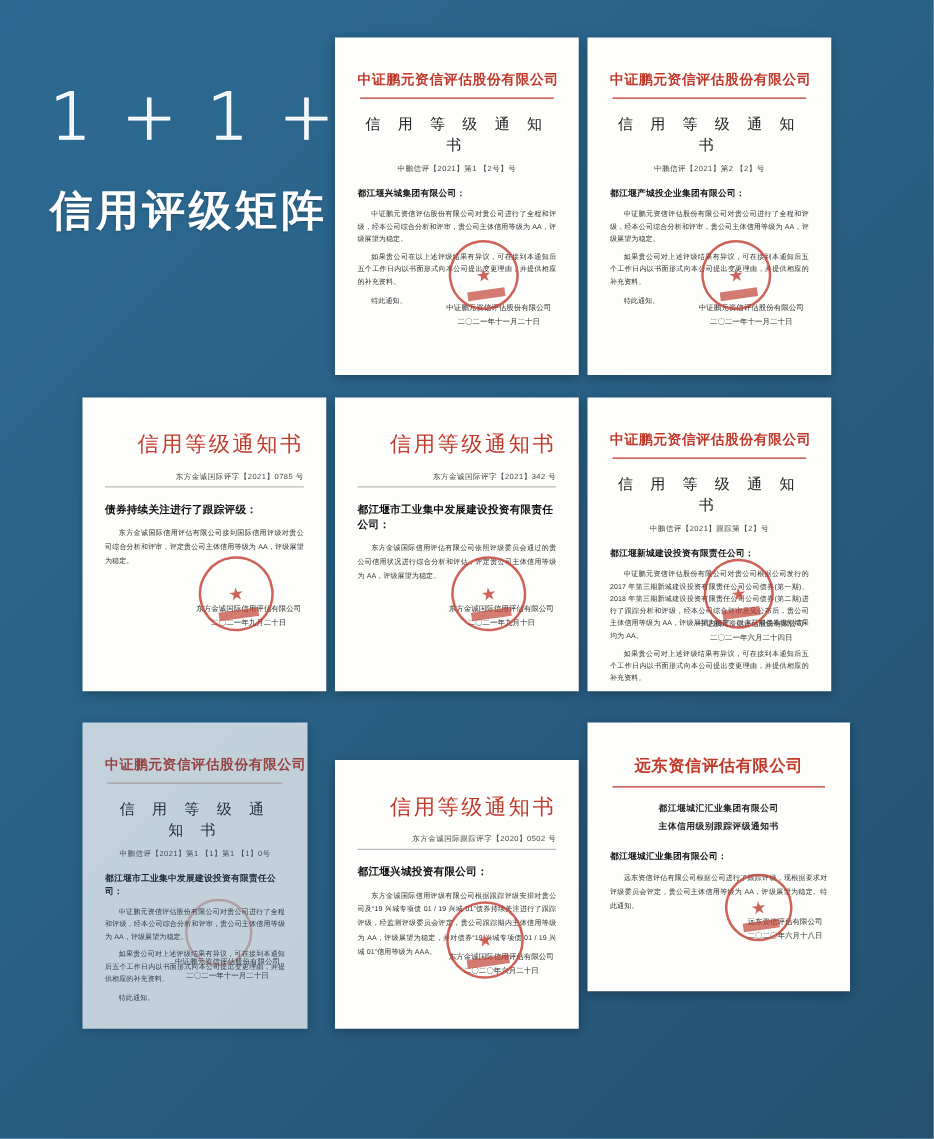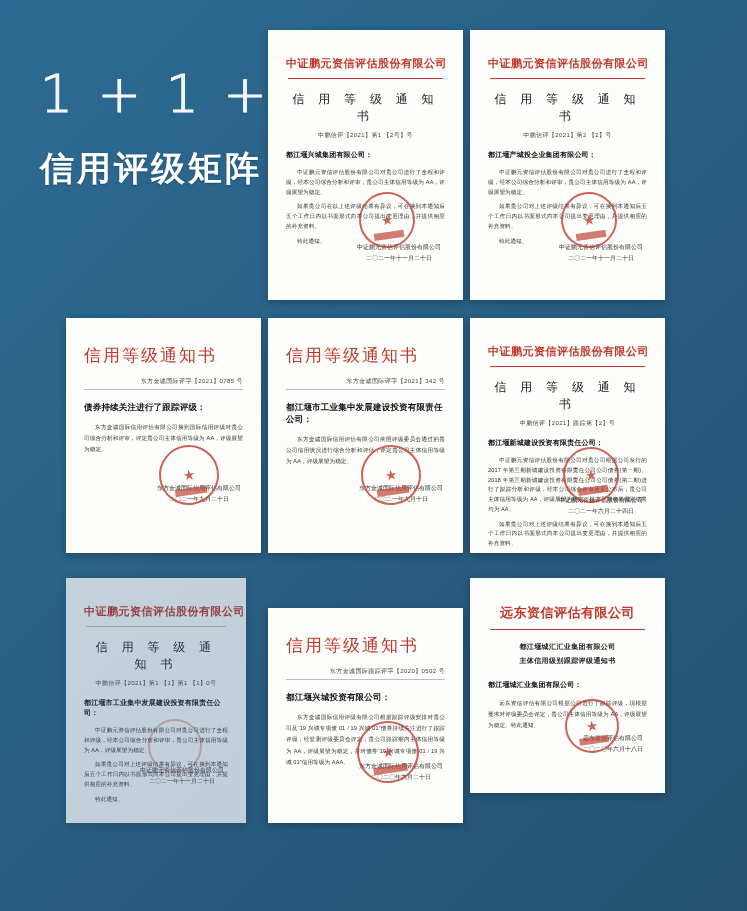--- a/index.html
+++ b/index.html
@@ -88,21 +88,21 @@
     font-weight: normal;
     letter-spacing: 5px;
     color: #222;
     font-family: "DejaVu Sans", "Liberation Sans", sans-serif;
     margin-bottom: 6px;
   }
   .c-title.red {
     color: #c0392b;
     font-size: 17px;
     letter-spacing: 2px;
-    text-align: left;
+    text-align: right;
     margin-bottom: 10px;
   }
   .c-docno {
     text-align: center;
     font-size: 6px;
     color: #444;
     letter-spacing: 0.4px;
     margin-bottom: 10px;
   }
   .c-docno.right {
@@ -312,21 +312,21 @@
         <div>东方金诚国际信用评估有限公司</div>
         <div>二〇二〇年六月二十日</div>
       </div>
       <div class="seal" style="right:26px; bottom:14px; width:58px; height:58px;">
         <span class="star">★</span>
         <span class="seal-band"></span>
       </div>
     </div>
   </div>
 
-  <div class="cert" style="left:470px; top:578px; width:195px; height:215px;">
+  <div class="cert" style="left:470px; top:578px; width:210px; height:215px;">
     <div class="cert-inner">
       <div class="c-company" style="font-size:13px;">远东资信评估有限公司</div>
       <div class="c-rule"></div>
       <div class="c-docno" style="font-size:7px; font-weight:bold; color:#222; margin-bottom:4px;">都江堰城汇汇业集团有限公司</div>
       <div class="c-docno" style="font-size:7px; font-weight:bold; color:#222; margin-bottom:14px;">主体信用级别跟踪评级通知书</div>
       <div class="c-addressee">都江堰城汇业集团有限公司：</div>
       <div class="c-para loose">远东资信评估有限公司根据公司进行了跟踪评级，现根据要求对评级委员会评定，贵公司主体信用等级为 AA，评级展望为稳定。特此通知。</div>
       <div class="c-sign" style="bottom:12px;">
         <div>远东资信评估有限公司</div>
         <div>二〇二〇年六月十八日</div>

